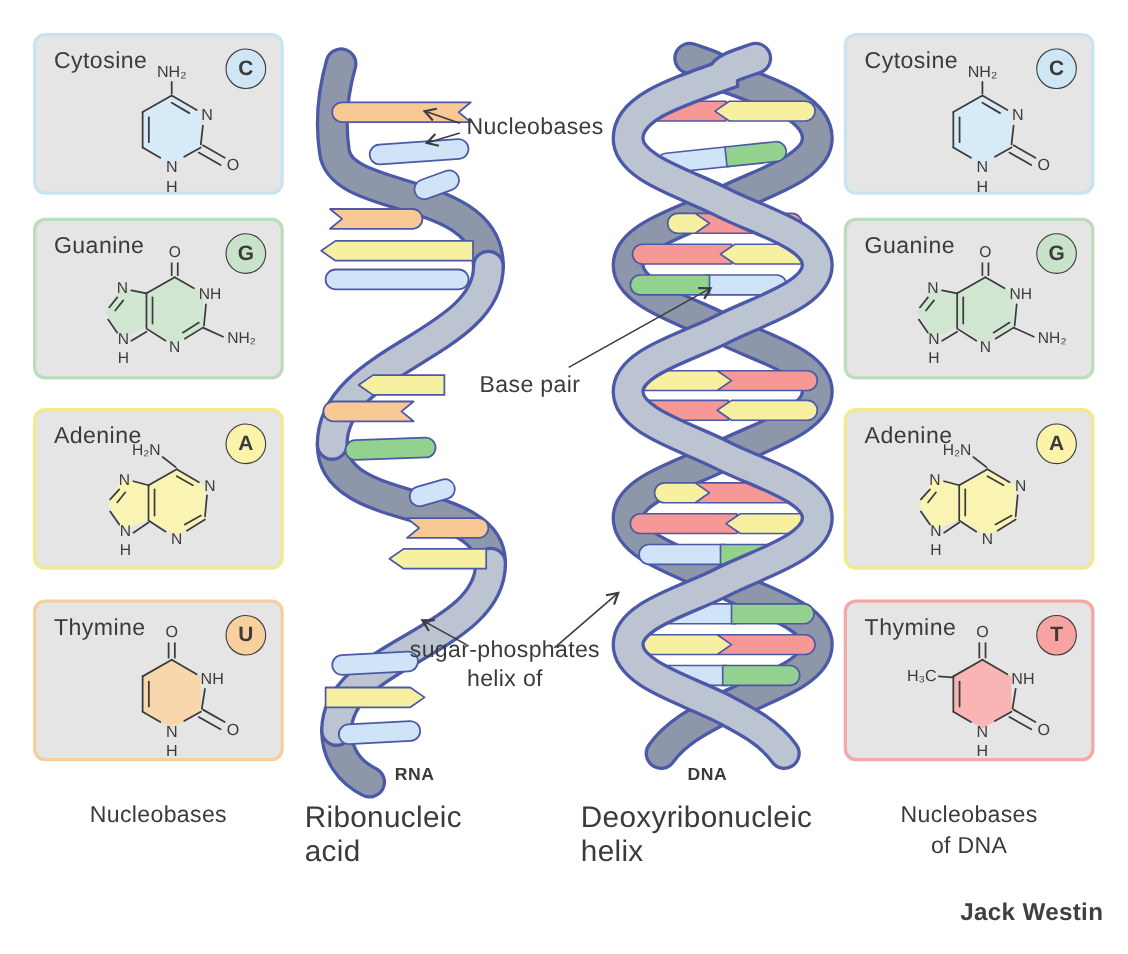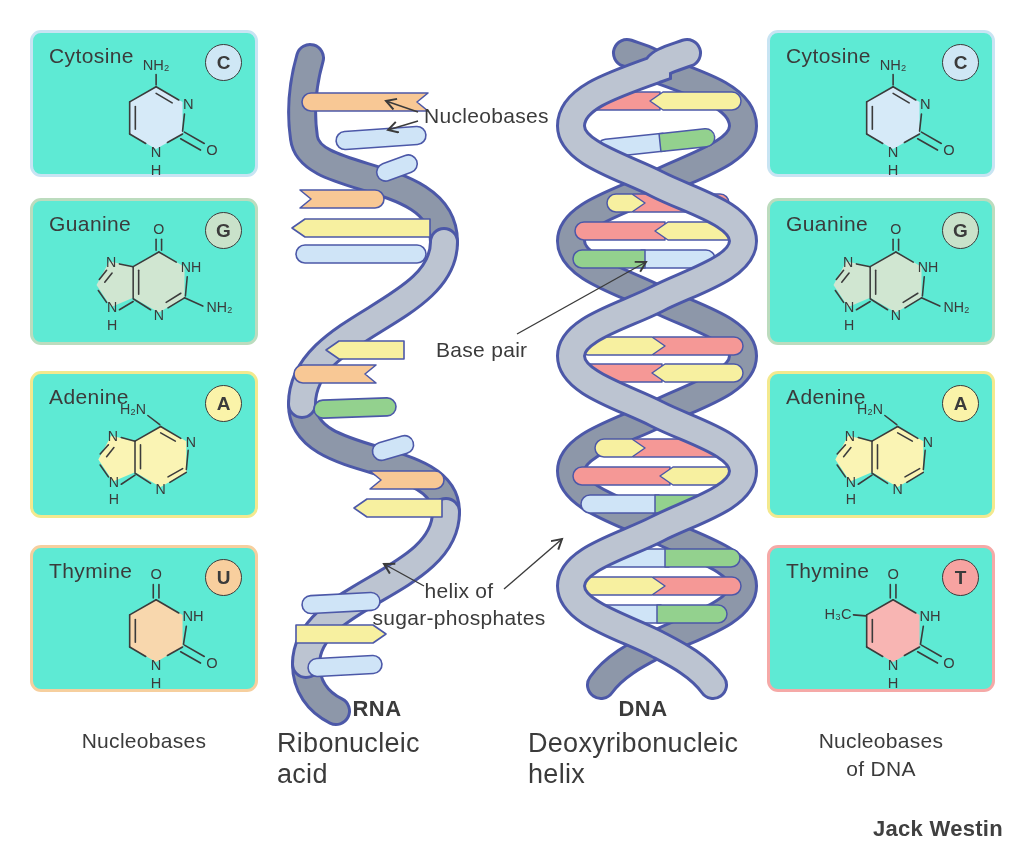--- a/index.html
+++ b/index.html
@@ -1,37 +1,37 @@
 <!DOCTYPE html>
 <html><head>
 <meta charset="utf-8">
 <style>
   html,body{margin:0;padding:0;background:#fff;}
   .canvas{position:relative;width:1025px;height:867px;background:#ffffff;
           font-family:"Liberation Sans",sans-serif;color:#3b3b3b;overflow:hidden;}
 
   
-  .box{position:absolute;width:228px;height:147px;background:#5eead4;border:3px solid #ccc;
+  .box{position:absolute;width:228px;height:147px;background:#e5e5e5;border:3px solid #ccc;
        border-radius:11px;box-sizing:border-box;}
   .b-cyt{border-color:#c8e4f3}.b-gua{border-color:#bcdcbe}.b-ade{border-color:#f3e98e}
   .b-ura{border-color:#f6cf9e}.b-thy{border-color:#f5a9a7}
   .box-name{position:absolute;left:16px;top:11px;font-size:21px;letter-spacing:.4px;}
   .circ{position:absolute;right:13px;top:11px;width:35px;height:35px;border-radius:50%;
         border:1.8px solid #3b3b3b;display:flex;align-items:center;justify-content:center;
         font-size:19px;font-weight:bold;}
   .c-cyt{background:#cfe7f5}.c-gua{background:#c9e2ca}.c-ade{background:#faf3a9}
   .c-ura{background:#f8cf9e}.c-thy{background:#f7a3a1}
   .mol{position:absolute;overflow:visible;}
   .mol text{font-size:15.5px;fill:#3b3b3b;}
   .mol line{stroke:#3b3b3b;stroke-width:1.7;stroke-linecap:round;}
 
   
   .caption{position:absolute;width:228px;text-align:center;font-size:21px;line-height:1.32;letter-spacing:.3px;}
   .caption span{display:block;}
-  .abbr{position:absolute;width:120px;text-align:center;font-size:22px;font-weight:bold;letter-spacing:.5px;}
+  .abbr{position:absolute;width:120px;text-align:center;font-size:16px;font-weight:bold;letter-spacing:.5px;}
   .fullname{position:absolute;text-align:left;font-size:27px;letter-spacing:.3px;}
   .note{position:absolute;font-size:21px;letter-spacing:.3px;}
   .note span{display:block;text-align:center;line-height:1.28;}
   .brand{position:absolute;left:845px;top:816px;width:158px;text-align:right;
          font-size:22px;font-weight:bold;color:#404040;letter-spacing:.3px;}
 
   .helix{position:absolute;overflow:visible;}
   .overlay{position:absolute;left:0;top:0;pointer-events:none;}
 </style>
 </head>
@@ -404,22 +404,22 @@
       <path d="M 418,121 L 388,130" marker-end="url(#ah)"></path>
       <path d="M 517,334 L 646,262" marker-end="url(#ah)"></path>
       <path d="M 424,586 L 384,564" marker-end="url(#ah)"></path>
       <path d="M 504,589 L 562,539" marker-end="url(#ah)"></path>
     </g>
   </svg>
 
   <div class="note" style="left:424px;top:104px">Nucleobases</div>
   <div class="note" style="left:436px;top:338px">Base pair</div>
   <div class="note" style="left:363px;top:578px;width:192px">
+    <span>sugar-phosphates</span>
     <span>helix of</span>
-    <span>sugar-phosphates</span>
   </div>
 
   <div class="abbr" style="left:317px;top:696px">RNA</div>
   <div class="fullname" style="left:277px;top:728px;width:200px">Ribonucleic acid</div>
   <div class="abbr" style="left:583px;top:696px">DNA</div>
   <div class="fullname" style="left:528px;top:728px;width:230px">Deoxyribonucleic helix</div>
 
   <div class="brand">Jack Westin</div>
 
 </div>

